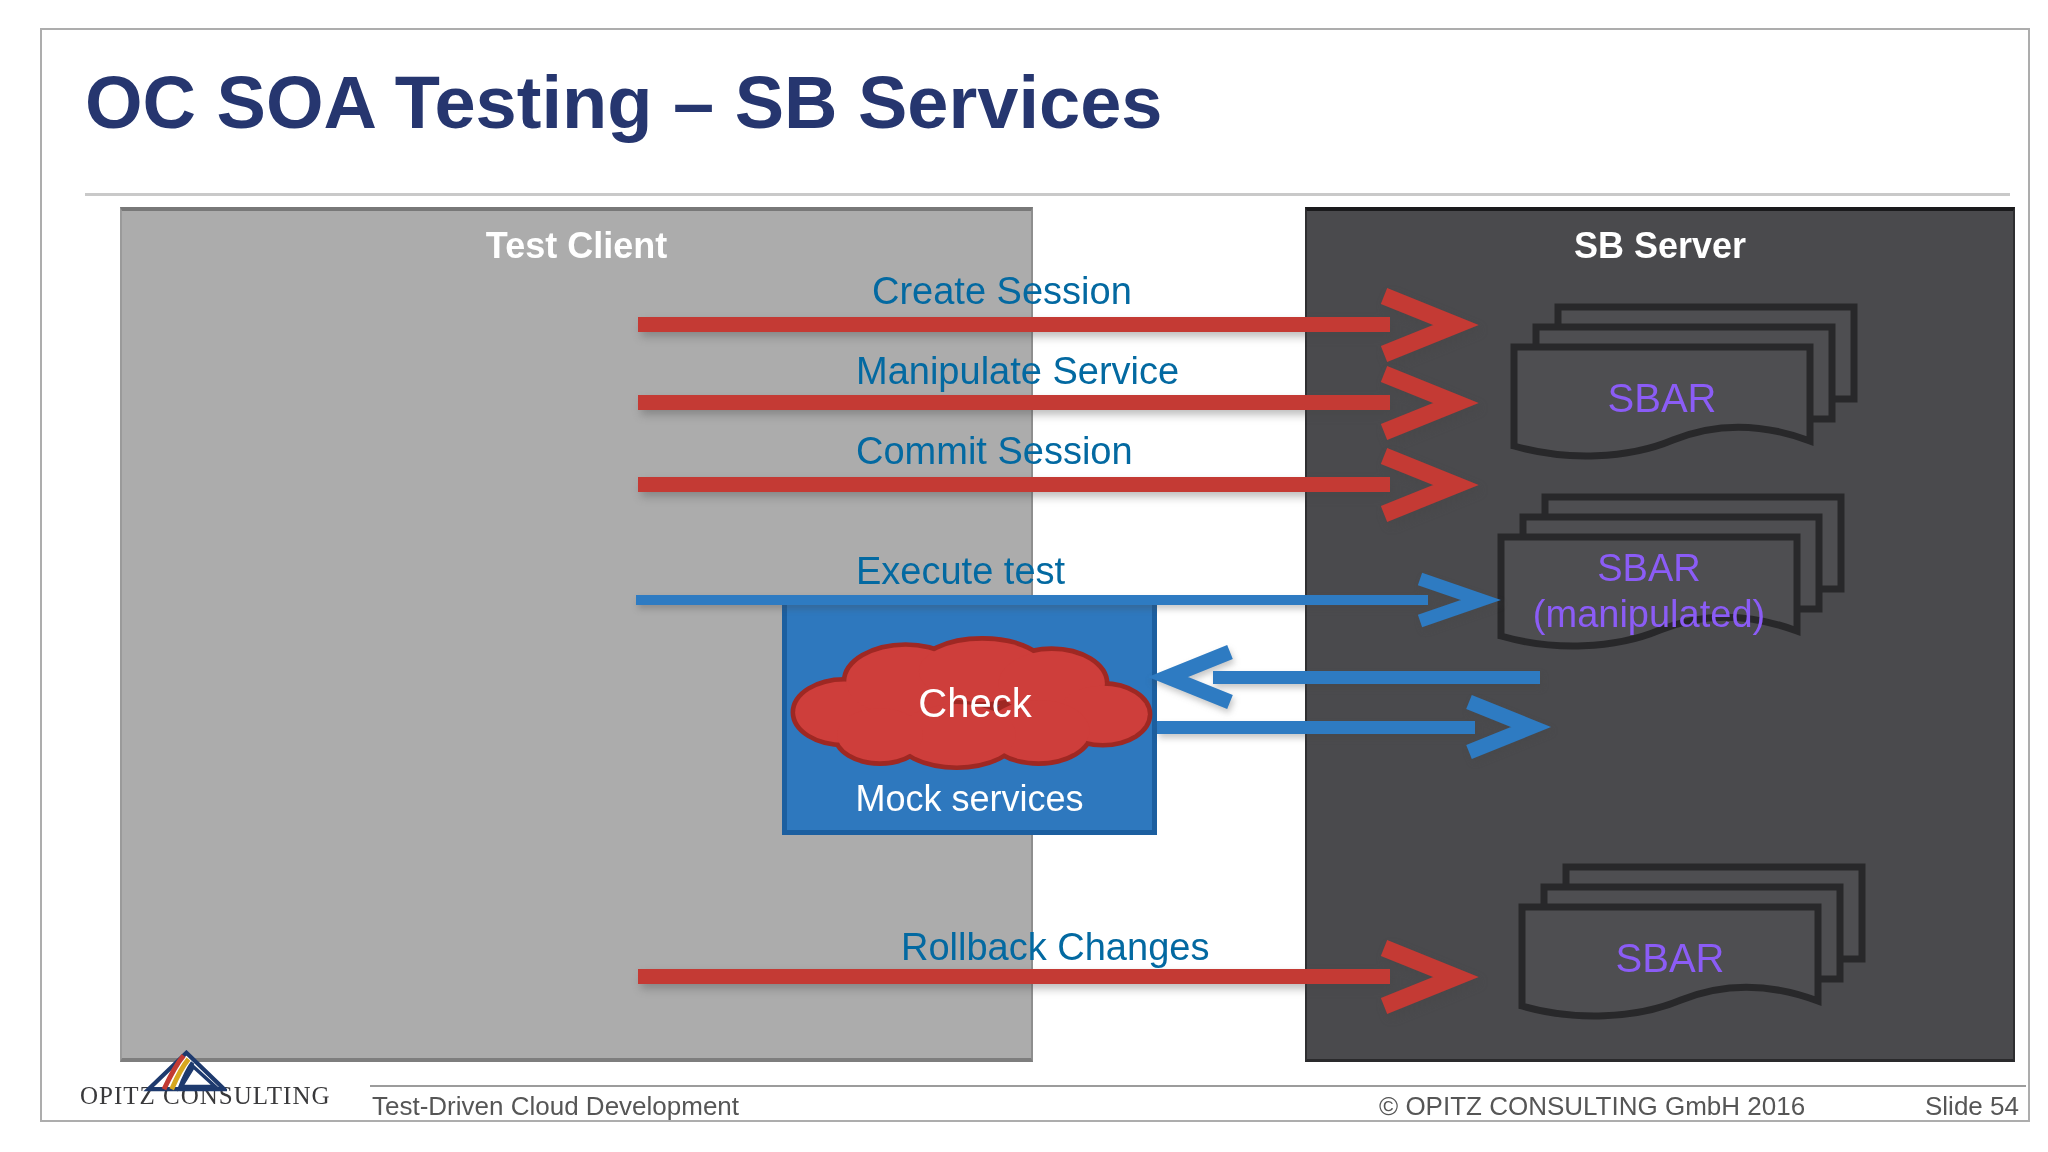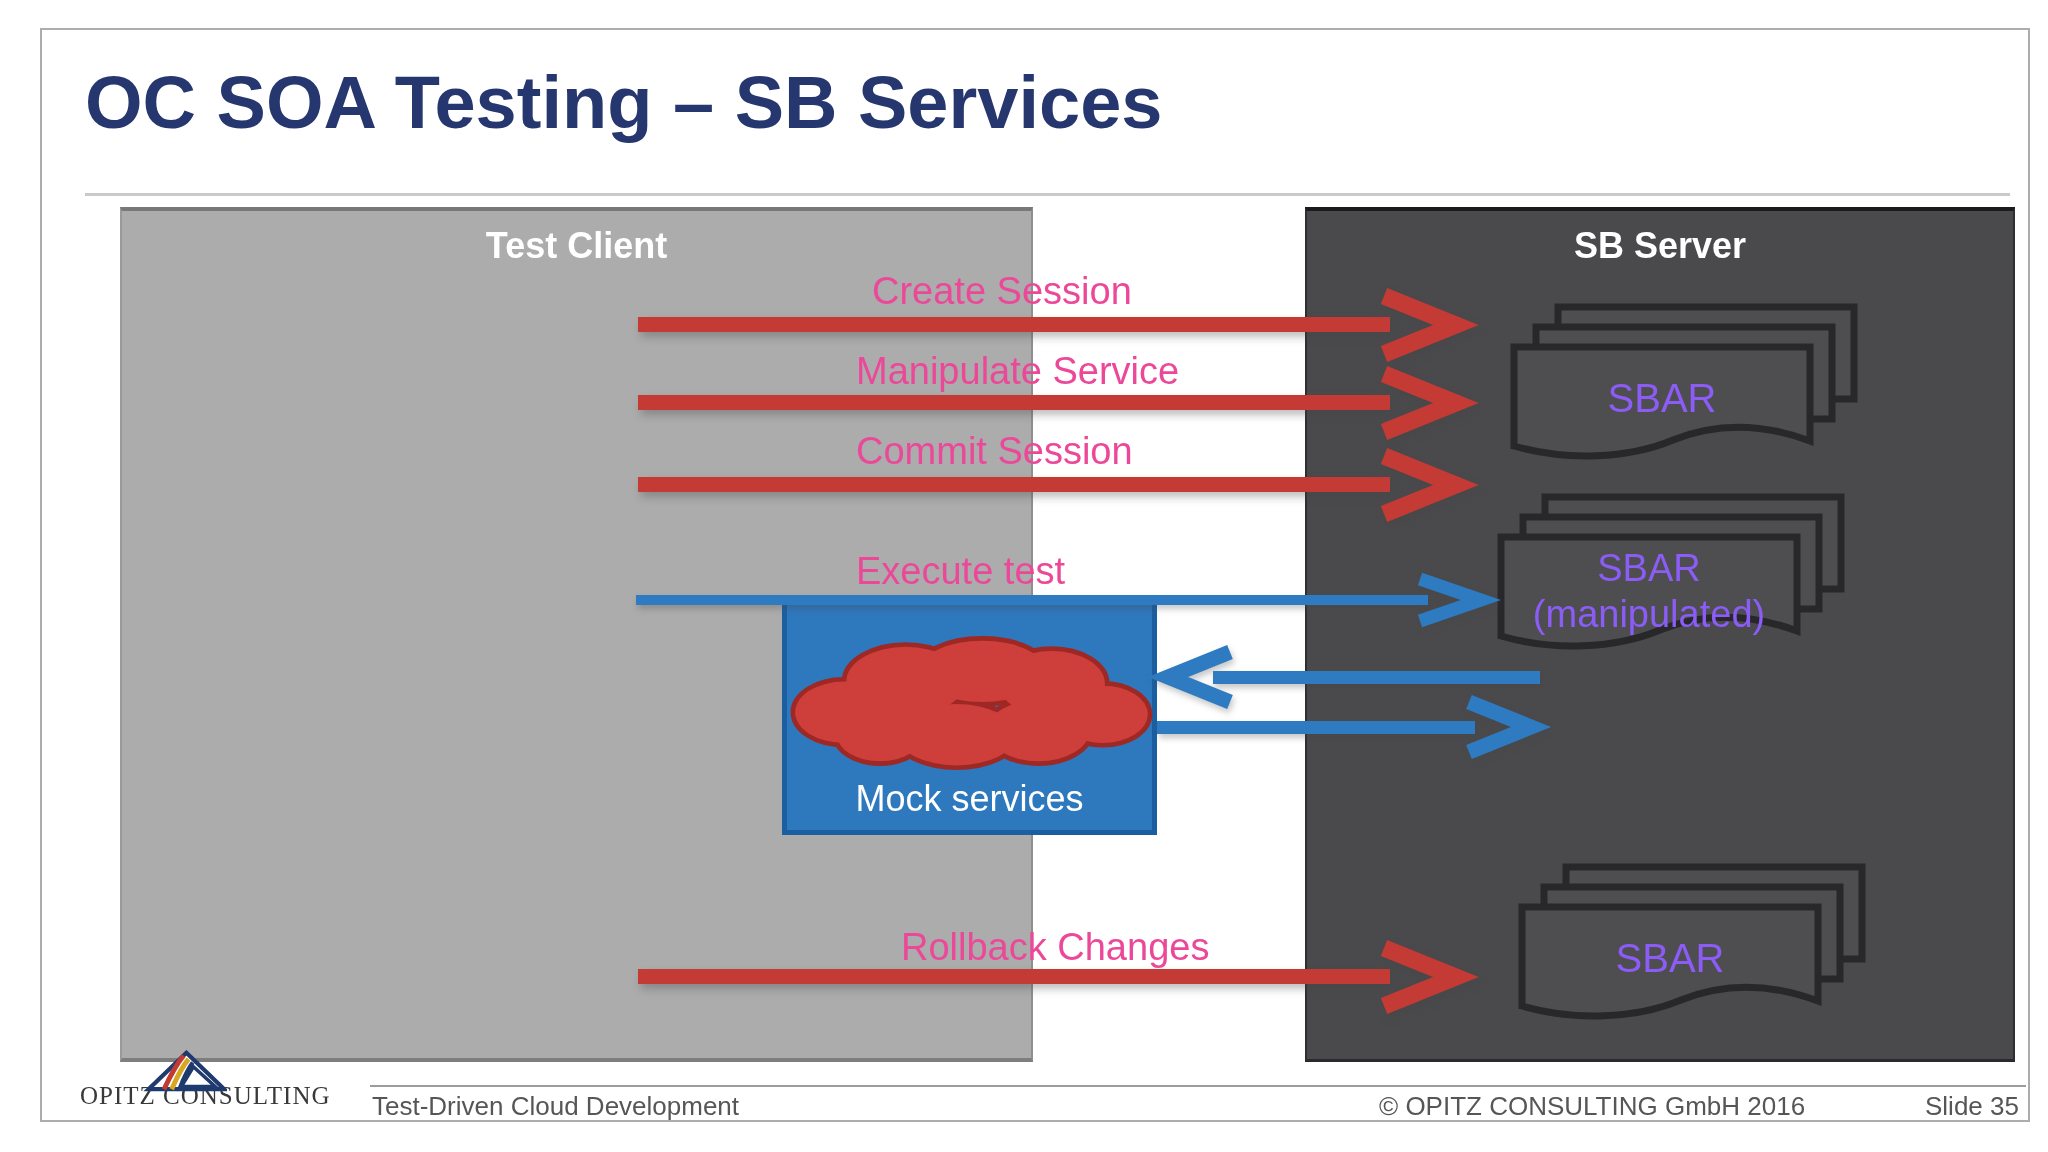--- a/index.html
+++ b/index.html
@@ -18,21 +18,21 @@
   
   #client-box{left:120px;top:207px;width:913px;height:855px;background:#ACACAC;
               border-top:4px solid #787878;border-left:2px solid #9A9A9A;
               border-right:2px solid #8E8E8E;border-bottom:4px solid #7E7E7E;box-sizing:border-box;}
   #server-box{left:1305px;top:207px;width:710px;height:855px;background:#4A4A4D;
               border-top:4px solid #1A1A1C;border-left:2px solid #2F2F31;
               border-right:2px solid #2F2F31;border-bottom:3px solid #2A2A2C;box-sizing:border-box;}
   .box-title{width:100%;text-align:center;margin-top:14px;font-size:36px;font-weight:bold;color:#ffffff;}
 
   
-  .msg-label{font-size:38px;color:#ec4899;white-space:nowrap;z-index:6;}
+  .msg-label{font-size:38px;color:#0369a1;white-space:nowrap;z-index:6;}
 
   
   svg.arrow{overflow:visible;z-index:5;}
   .red-arrow{filter:drop-shadow(3px 5px 4px rgba(70,70,70,0.35));}
   .blue-arrow{filter:drop-shadow(2px 4px 3px rgba(70,70,70,0.30));}
 
   
   #mock-box{left:782px;top:595px;width:375px;height:240px;background:#2E78BE;
             border:5px solid #1C5FA0;box-sizing:border-box;z-index:4;}
   #cloud-svg{left:788px;top:630px;z-index:5;}
@@ -121,20 +121,21 @@
       <ellipse cx="55" cy="80" rx="48" ry="30"></ellipse>
         <ellipse cx="115" cy="50" rx="58" ry="34"></ellipse>
       <ellipse cx="190" cy="40" rx="62" ry="30"></ellipse>
         <ellipse cx="258" cy="52" rx="52" ry="32"></ellipse>
       <ellipse cx="308" cy="82" rx="44" ry="28"></ellipse>
         <ellipse cx="245" cy="98" rx="50" ry="30"></ellipse>
       <ellipse cx="165" cy="102" rx="58" ry="30"></ellipse>
         <ellipse cx="90" cy="102" rx="42" ry="26"></ellipse>
     </g>
   </svg>
+  <div id="cloud-label" class="abs">Check</div>
   <div id="mock-label" class="abs">Mock services</div>
 
   <svg class="abs arrow red-arrow" style="left:638px;top:287px" width="830" height="76" viewBox="0 0 830 76">
     <rect x="0" y="30" width="752" height="15" fill="#C43A34"></rect>
     <polyline points="746,9 818,38 746,67" fill="none" stroke="#C43A34" stroke-width="17"></polyline>
   </svg>
   <svg class="abs arrow red-arrow" style="left:638px;top:365px" width="830" height="76" viewBox="0 0 830 76">
     <rect x="0" y="30" width="752" height="15" fill="#C43A34"></rect>
     <polyline points="746,9 818,38 746,67" fill="none" stroke="#C43A34" stroke-width="17"></polyline>
   </svg>
@@ -170,15 +171,15 @@
     <path d="M62 4 L116 56 H8 Z" fill="#ffffff" stroke="#1E3A6E" stroke-width="6"></path>
     <path d="M30 56 Q46 22 58 8" fill="none" stroke="#C23B33" stroke-width="7"></path>
     <path d="M41 56 Q54 26 65 13" fill="none" stroke="#D7A71F" stroke-width="7"></path>
     <path d="M52 56 Q62 30 71 18" fill="none" stroke="#1E3A6E" stroke-width="6"></path>
     <path d="M72 24 L103 52 H55 Z" fill="#ffffff" stroke="#1E3A6E" stroke-width="5"></path>
   </svg>
   <div id="logo-text" class="abs">OPITZ CONSULTING</div>
   <div id="footer-rule" class="abs"></div>
   <div id="footer-left" class="abs">Test-Driven Cloud Development</div>
   <div id="footer-copy" class="abs">© OPITZ CONSULTING GmbH 2016</div>
-  <div id="footer-slide" class="abs">Slide 35</div>
+  <div id="footer-slide" class="abs">Slide 54</div>
 
 </div>
 
 </body></html>

